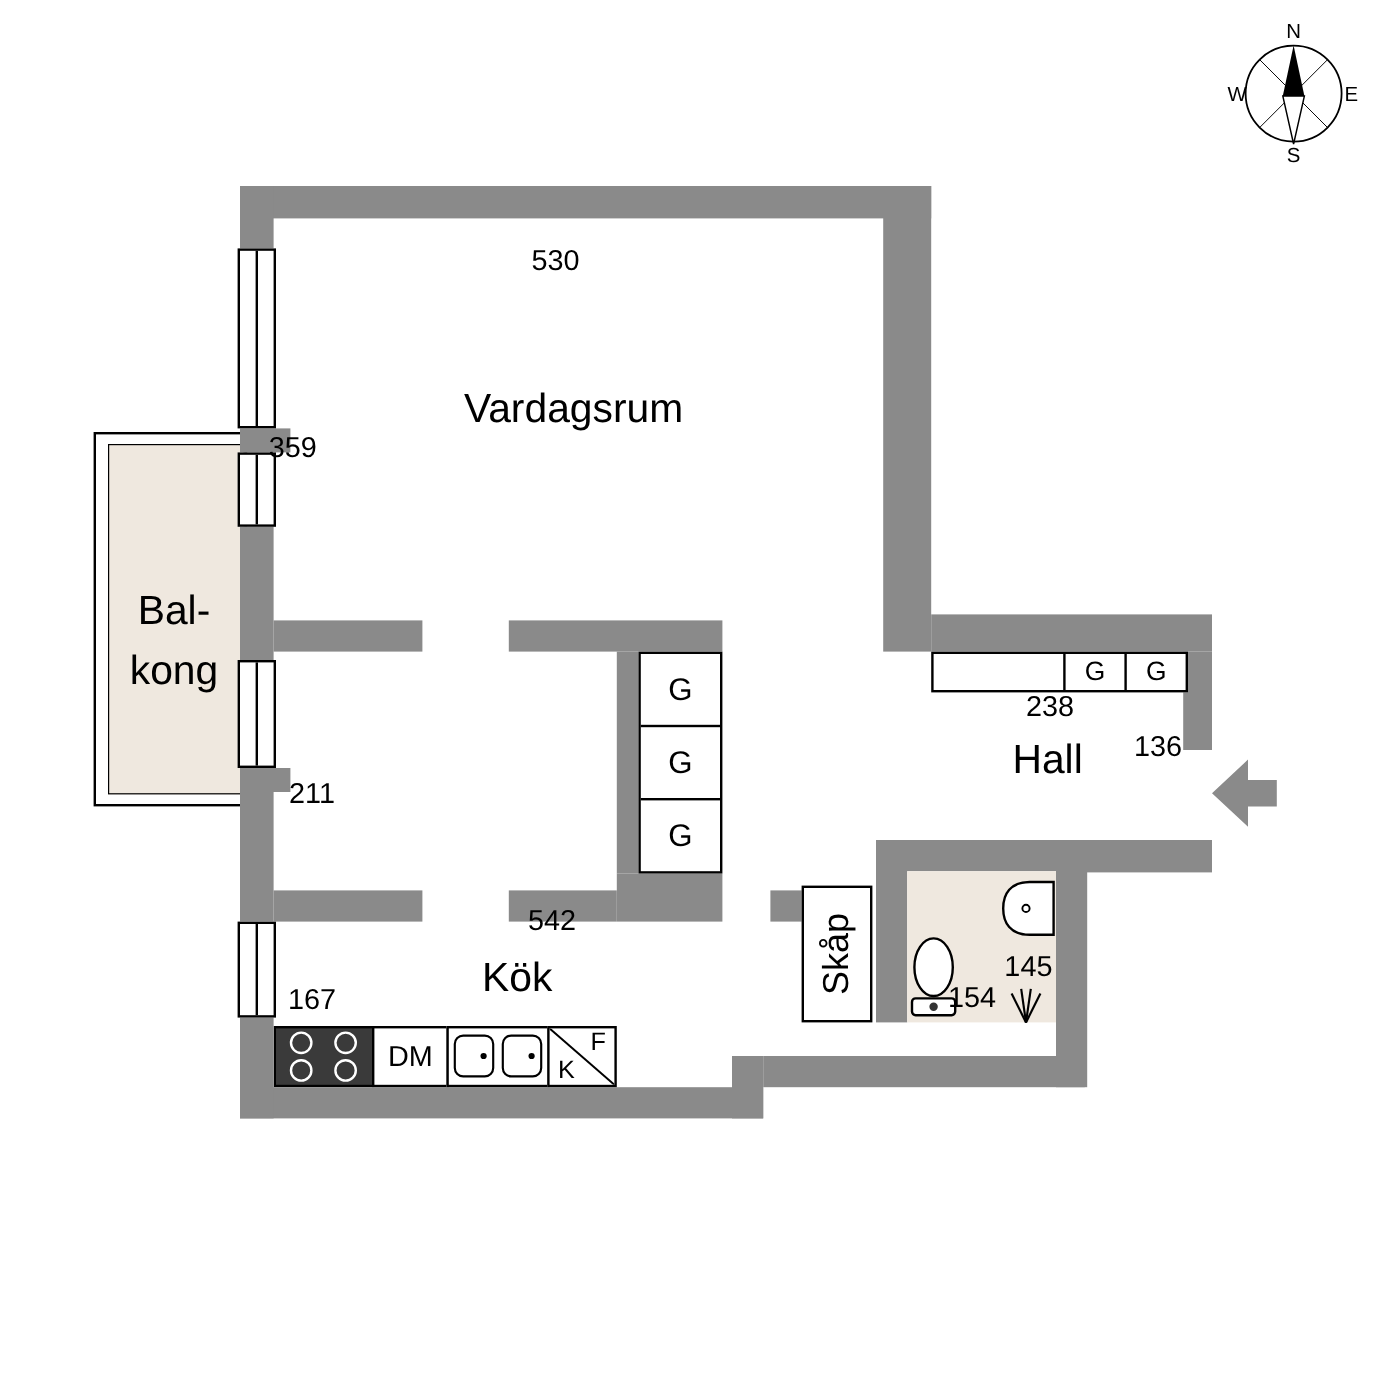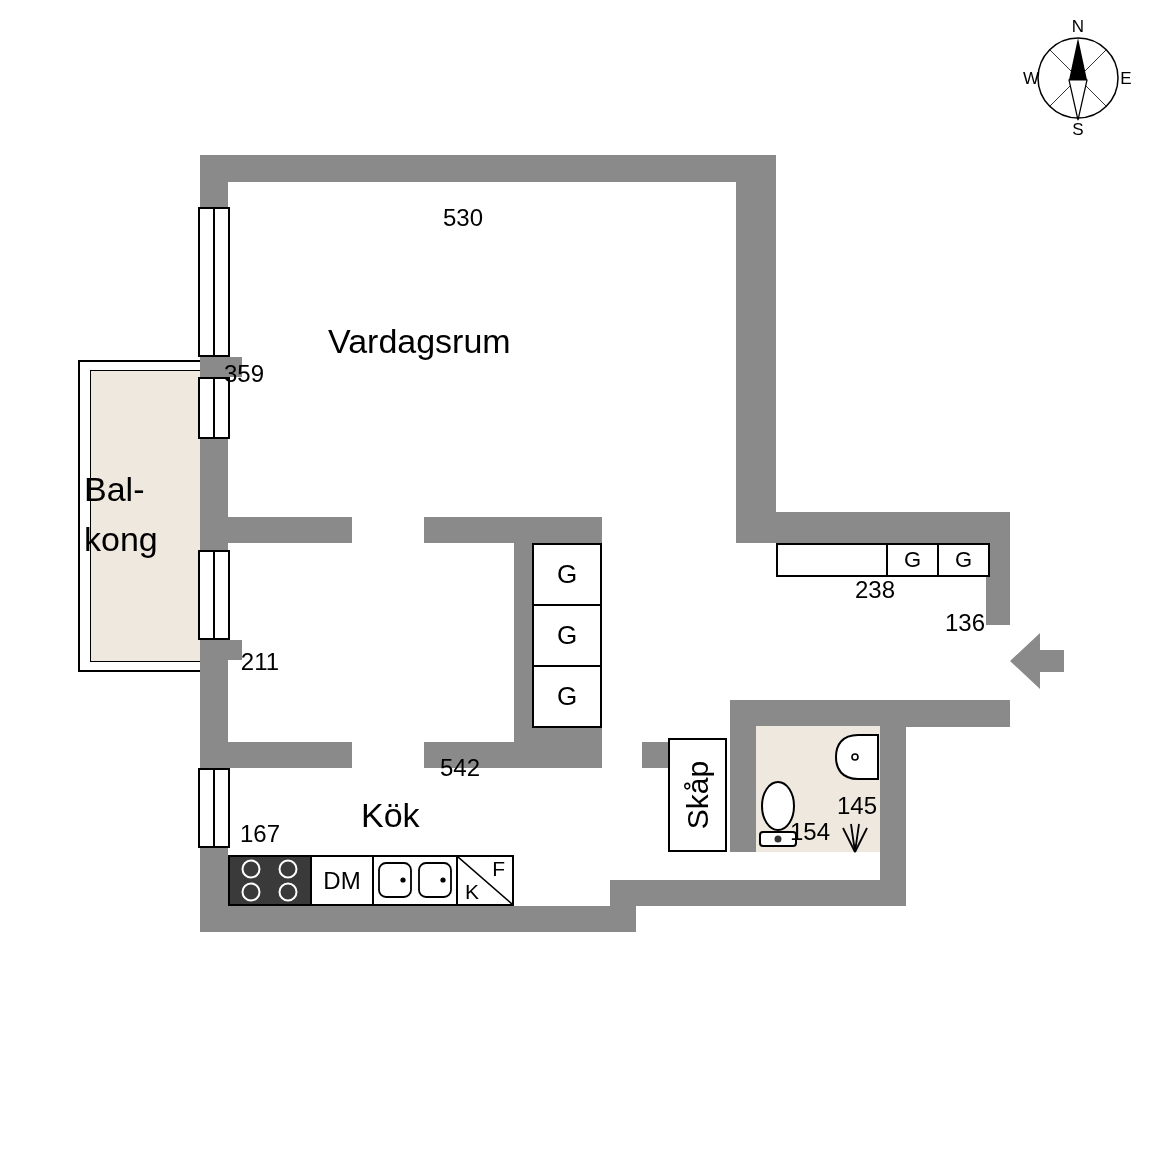--- a/index.html
+++ b/index.html
@@ -5,21 +5,21 @@
   *{margin:0;padding:0;box-sizing:border-box}
   html,body{background:#fff}
   #plan{position:relative;width:1152px;height:1152px;background:#fff;
         font-family:"Liberation Sans",sans-serif;color:#000;overflow:hidden}
   .abs{position:absolute}
   .w{position:absolute;background:#8a8a8a}
   .vwin{position:absolute;left:198px;width:32px;background-color:#fff;border:2px solid #000;
         background-image:linear-gradient(#000,#000);background-size:2px 100%;
         background-position:center;background-repeat:no-repeat}
   .box{position:absolute;background:#fff;border:2px solid #000}
-  .room-label{position:absolute;font-size:34px;text-align:left;line-height:1.25;white-space:nowrap}
+  .room-label{position:absolute;font-size:34px;text-align:center;line-height:1.25;white-space:nowrap}
   .dim{position:absolute;font-size:24px;text-align:center;white-space:nowrap}
   .gcol{display:flex;flex-direction:column}
   .gcol .cell{flex:1;display:flex;align-items:center;justify-content:center;font-size:26px}
   .gcol .cell + .cell{border-top:2px solid #000}
   .grow{display:flex;flex-direction:row}
   .grow .cell{display:flex;align-items:center;justify-content:center;font-size:22px}
   .grow .cell + .cell{border-left:2px solid #000}
   .kbox{position:absolute;background:#fff;border:2px solid #000;display:flex;
         align-items:center;justify-content:center;font-size:24px}
   .vtext{position:absolute;left:50%;top:50%;transform:translate(-50%,-50%) rotate(-90deg);
@@ -160,26 +160,27 @@
       <polygon points="60,22 51,64 69,64" fill="#000"></polygon>
       <polygon points="51,64 69,64 60,104" fill="#fff" stroke="#000" stroke-width="1.2"></polygon>
       <text x="60" y="16" text-anchor="middle" font-size="17">N</text>
       <text x="108" y="68" text-anchor="middle" font-size="17">E</text>
       <text x="60" y="119" text-anchor="middle" font-size="17">S</text>
       <text x="13" y="68" text-anchor="middle" font-size="17">W</text>
     </svg>
   </div>
 
   <div class="room-label" style="left:328px;top:320px;width:300px">Vardagsrum</div>
-  <div class="room-label" style="left:84px;top:464px;width:122px;line-height:50px">
+  <div class="room-label" style="left:84px;top:484px;width:122px;line-height:50px">
     <span style="display:block">Bal-</span>
     <span style="display:block">kong</span>
   </div>
   <div class="room-label" style="left:258px;top:586px;width:242px;line-height:42px">
   </div>
+  <div class="room-label" style="left:803px;top:612px;width:140px">Hall</div>
   <div class="room-label" style="left:361px;top:794px;width:140px">Kök</div>
 
   <div class="dim" style="left:428px;top:204px;width:70px">530</div>
   <div class="dim" style="left:214px;top:360px;width:60px">359</div>
   <div class="dim" style="left:230px;top:648px;width:60px">211</div>
   <div class="dim" style="left:425px;top:754px;width:70px">542</div>
   <div class="dim" style="left:230px;top:820px;width:60px">167</div>
   <div class="dim" style="left:845px;top:576px;width:60px">238</div>
   <div class="dim" style="left:930px;top:609px;width:70px">136</div>
   <div class="dim" style="left:822px;top:792px;width:70px">145</div>

